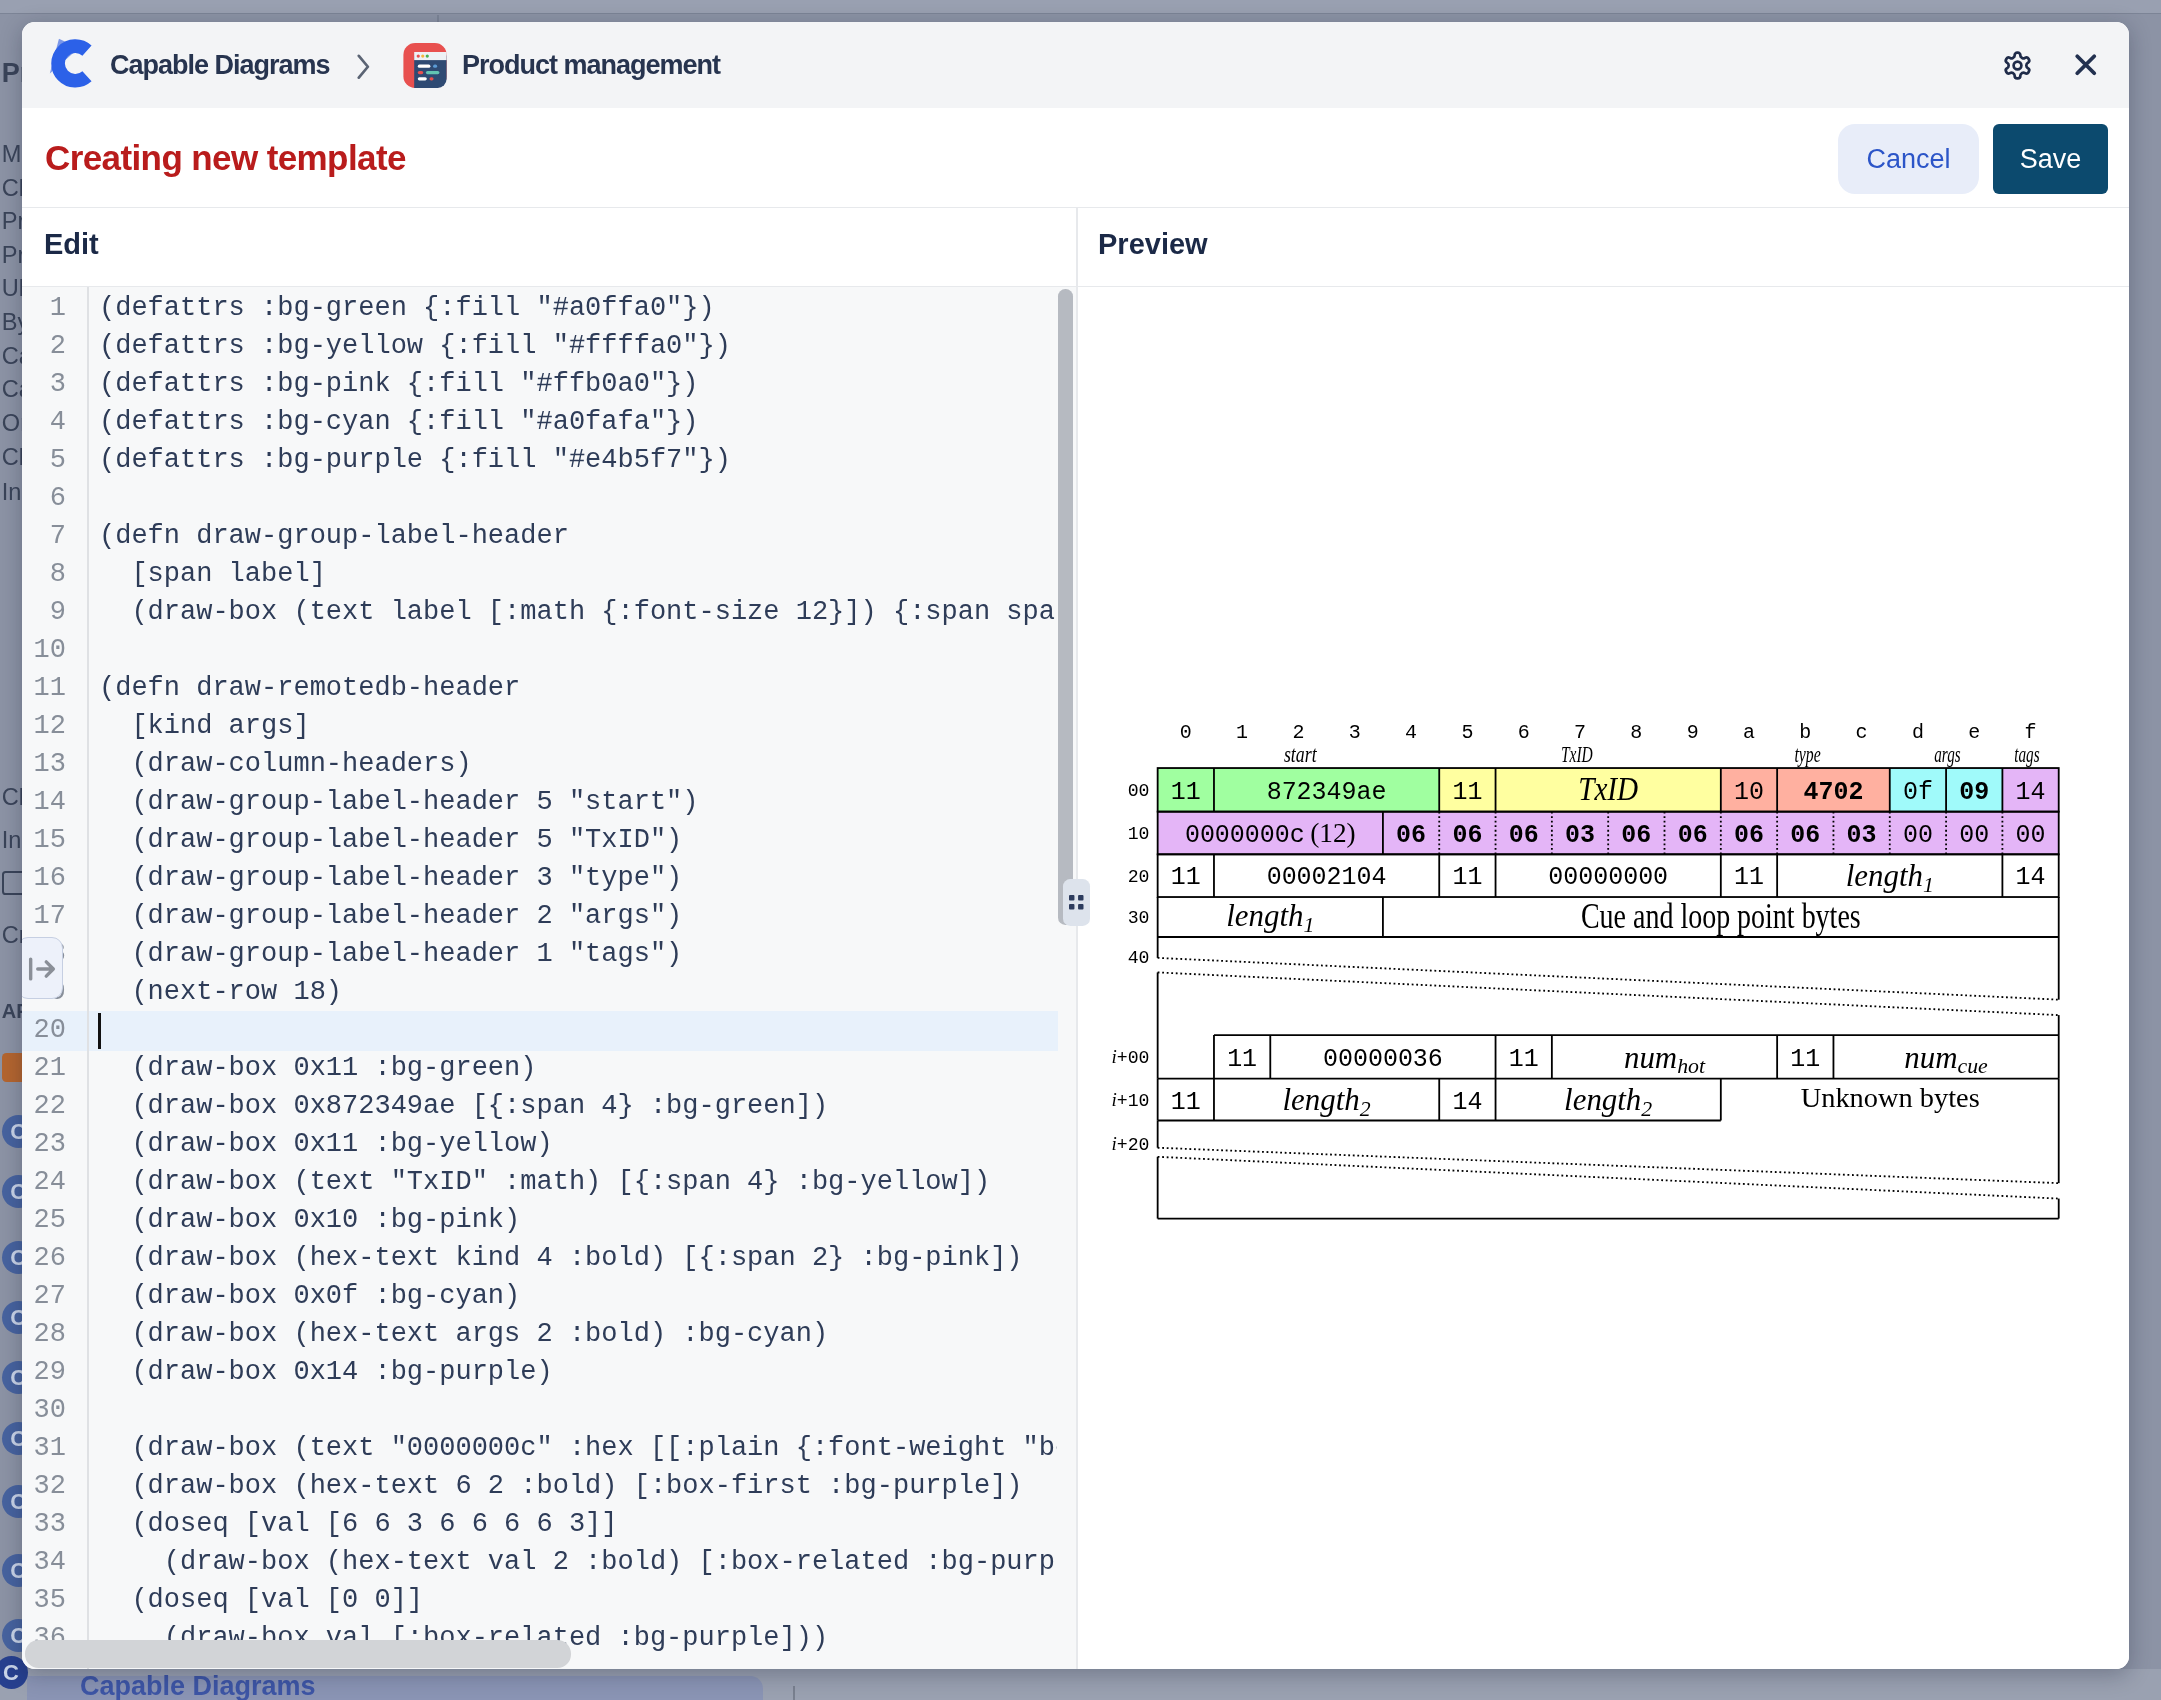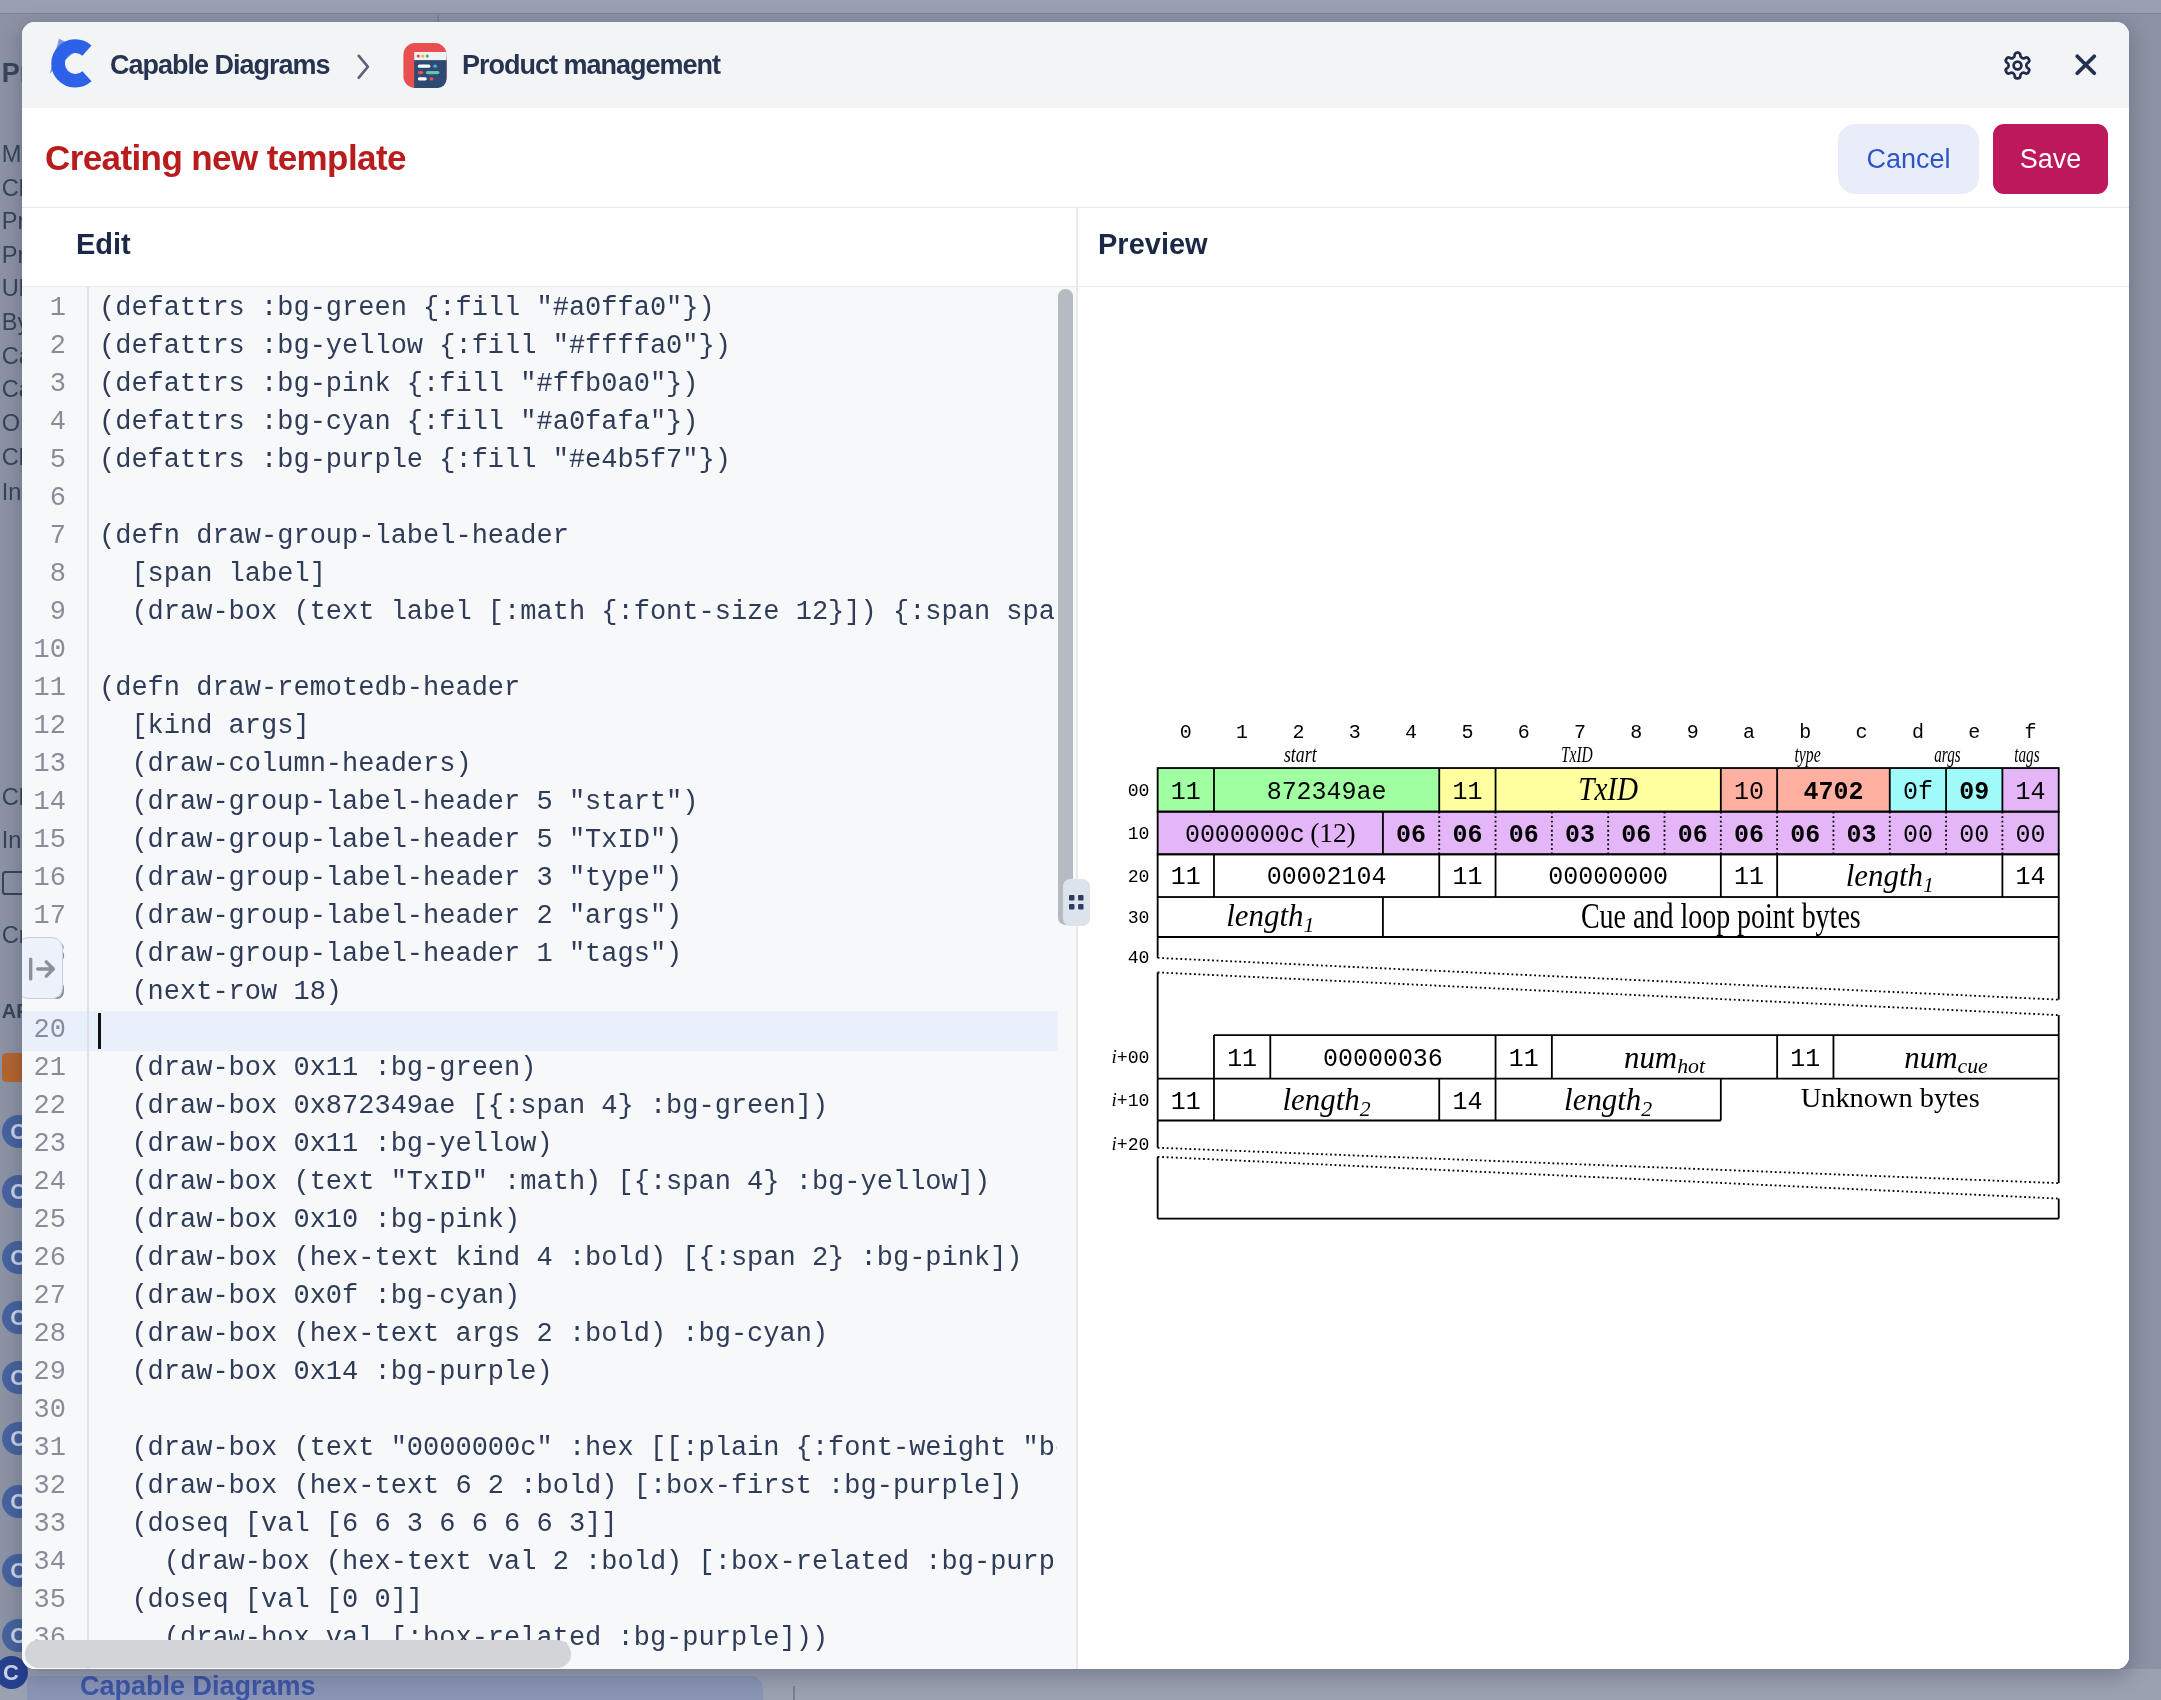--- a/index.html
+++ b/index.html
@@ -19,21 +19,21 @@
   #bd-rowtxt { position:absolute; left:80px; top:1671px; color:#3d55a5; font-size:27px; font-weight:bold; }
   #bd-bline { position:absolute; left:793px; top:1686px; width:1.8px; height:13.6px; background:#79808f; }
 
   
   #modal { position:absolute; left:22px; top:22px; width:2107px; height:1647px; background:#fff; border-radius:12.7px; box-shadow:0 5.5px 22px rgba(15,23,42,.28); overflow:hidden; }
   #mhead { position:absolute; left:0; top:0; width:2107px; height:86px; background:#f3f4f6; }
   .crumb { position:absolute; top:0; height:86px; line-height:86px; font-size:27px; font-weight:bold; letter-spacing:-1px; color:#27344f; white-space:nowrap; }
   
   #title { position:absolute; left:23px; top:116px; font-size:35px; font-weight:bold; color:#b91c1c; letter-spacing:-0.6px; }
   #btn-cancel { position:absolute; left:1816px; top:102px; width:141px; height:70px; background:#e8edf9; border-radius:17px; color:#2c55c8; font-size:27px; text-align:center; line-height:70px; }
-  #btn-save { position:absolute; left:1971px; top:102px; width:115px; height:70px; background:#be185d; border-radius:11px; color:#ffffff; font-size:27px; text-align:center; line-height:70px; }
+  #btn-save { position:absolute; left:1971px; top:102px; width:115px; height:70px; background:#0c4a6e; border-radius:6px; color:#ffffff; font-size:27px; text-align:center; line-height:70px; }
 
   .hdiv { position:absolute; left:0; width:2107px; height:1.8px; background:#e7e9ec; }
   #seclabels { position:absolute; left:0; top:186px; width:2107px; height:77px; background:#fff; }
   .seclab { position:absolute; top:20px; font-size:29px; font-weight:bold; color:#1b2947; }
   #vdiv { position:absolute; left:1054px; top:186px; width:1.8px; height:1461px; background:#e7e9ec; }
 
   
   #editor { position:absolute; left:0; top:265px; width:1054px; height:1382px; background:#f7f8f9; overflow:hidden; }
   #gutter { position:absolute; left:0; top:1.8px; width:44px; text-align:right;
             font-family:"Liberation Mono", monospace; font-size:27px; line-height:38px; color:#878e99; white-space:pre; }
@@ -131,21 +131,21 @@
       <path d="M4 4 L20 20 M20 4 L4 20"></path>
     </svg>
   </div>
 
   <div id="title">Creating new template</div>
   <div id="btn-cancel">Cancel</div>
   <div id="btn-save">Save</div>
 
   <div class="hdiv" style="top:185px;"></div>
   <div id="seclabels">
-    <div class="seclab" style="left:22px;margin-left:32px;">Edit</div>
+    <div class="seclab" style="left:22px;">Edit</div>
     <div class="seclab" style="left:1076px;">Preview</div>
   </div>
   <div class="hdiv" style="top:264px;"></div>
   <div id="vdiv"></div>
 
   <div id="editor">
     <div id="hl20"></div>
     <div id="gutter">1
 2
 3

